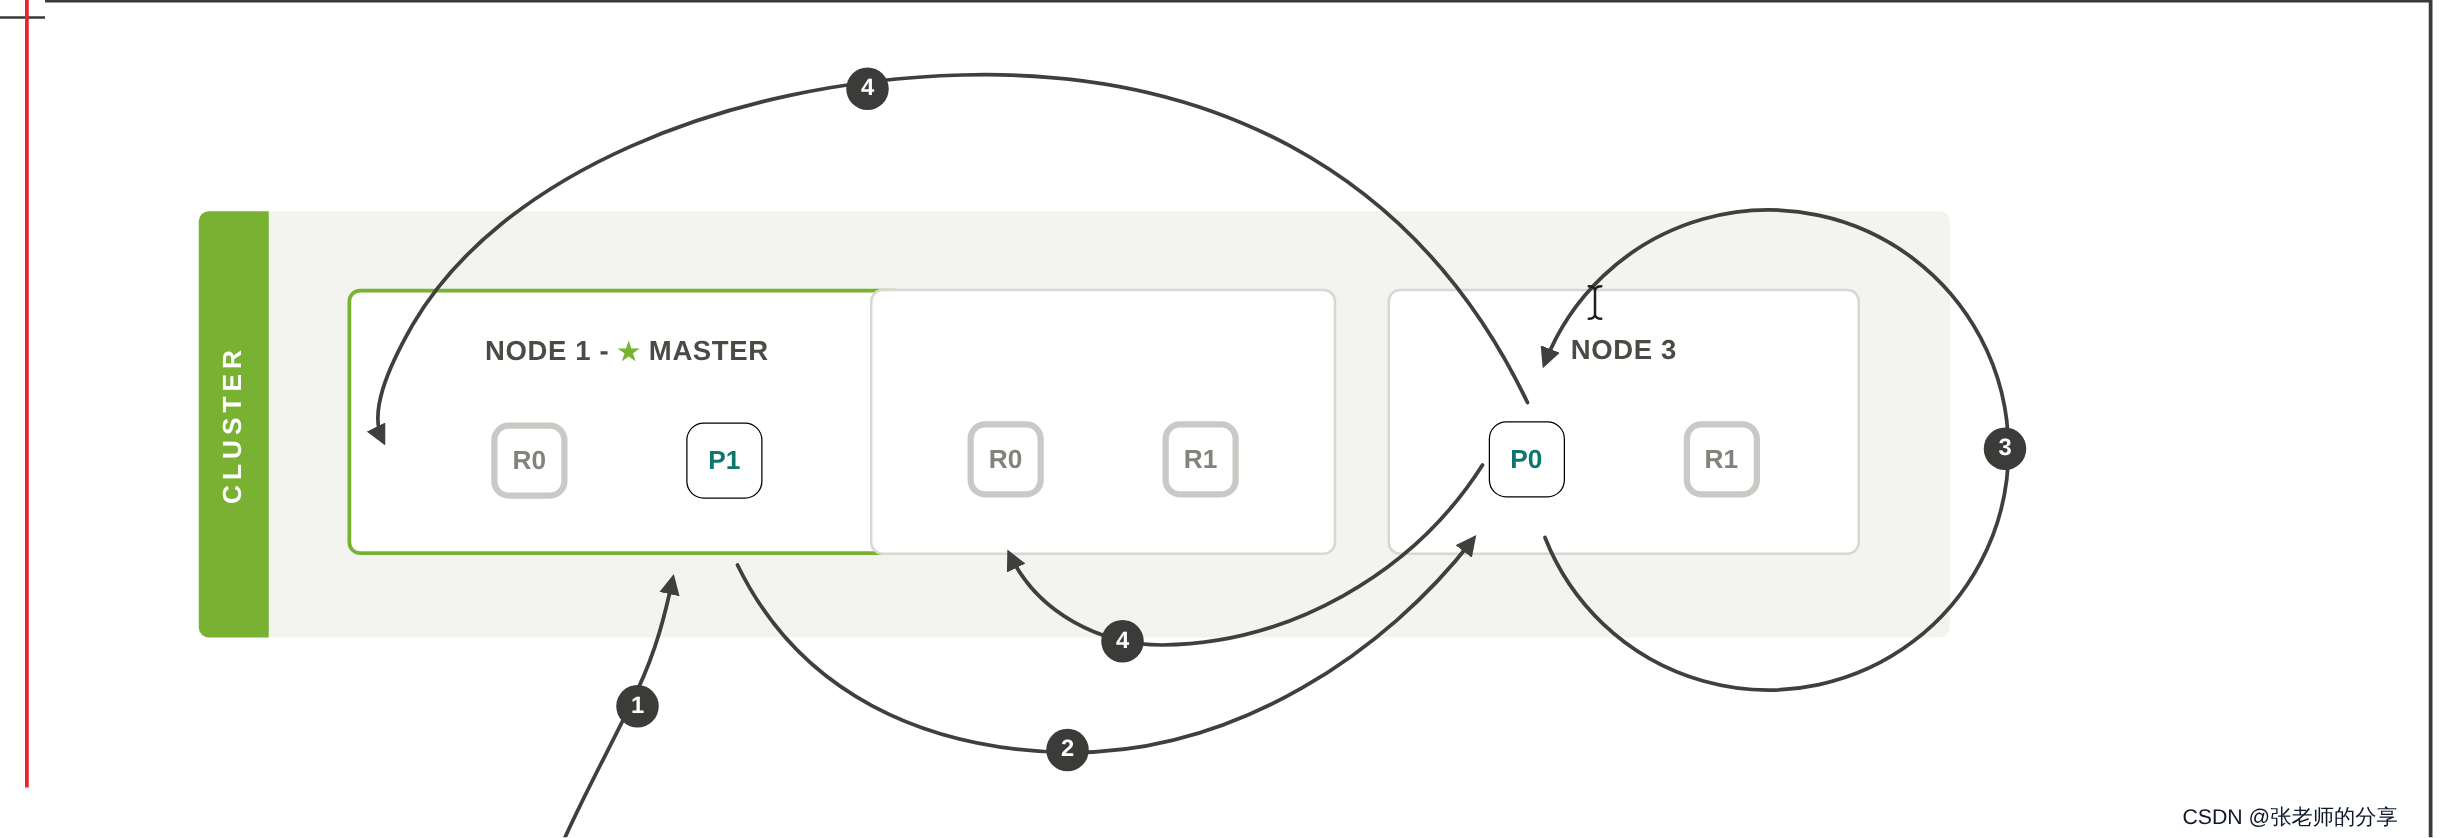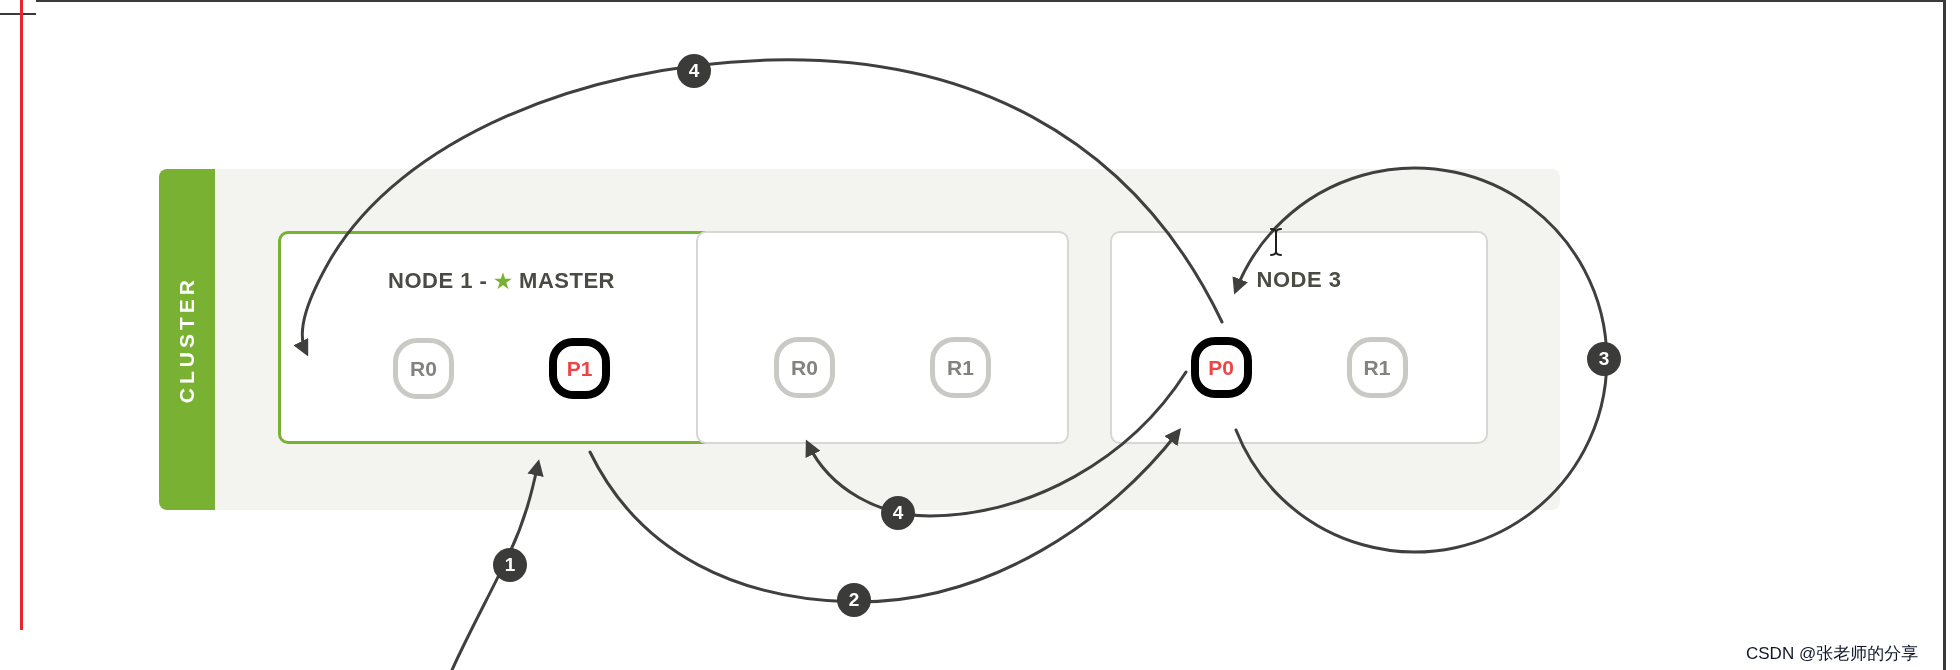--- a/index.html
+++ b/index.html
@@ -35,26 +35,26 @@
   .node3 { left:1110px; width:378px; }
 
   .node-title {
     position:absolute; top:34px; left:0; width:100%; text-align:center;
     font-size:22px; font-weight:bold; color:#4b4b45; letter-spacing:0.5px;
   }
   .node-title .star { color:#79b233; font-size:20px; }
 
   .shards { position:absolute; top:104px; left:0; width:100%; display:flex; justify-content:center; gap:95px; }
   .shard {
-    width:61px; height:61px; border-radius:24px; background:#ffffff;
+    width:61px; height:61px; border-radius:14px; background:#ffffff;
     display:flex; align-items:center; justify-content:center;
     font-weight:bold; font-size:21px;
   }
   .shard.replica { border:5px solid #c9c9c5; color:#83837d; }
-  .shard.primary { border:8px solid #000000; color:#ef4444; }
+  .shard.primary { border:1px solid #000000; color:#0f766e; }
 
   .badge {
     position:absolute; width:34px; height:34px; border-radius:50%;
     background:#3b3b39; color:#ffffff; font-weight:bold; font-size:19px;
     display:flex; align-items:center; justify-content:center;
   }
   .badge-4a { left:677px;  top:54px;  }
   .badge-1  { left:493px;  top:548px; }
   .badge-2  { left:837px;  top:583px; }
   .badge-4b { left:881px;  top:496px; }

